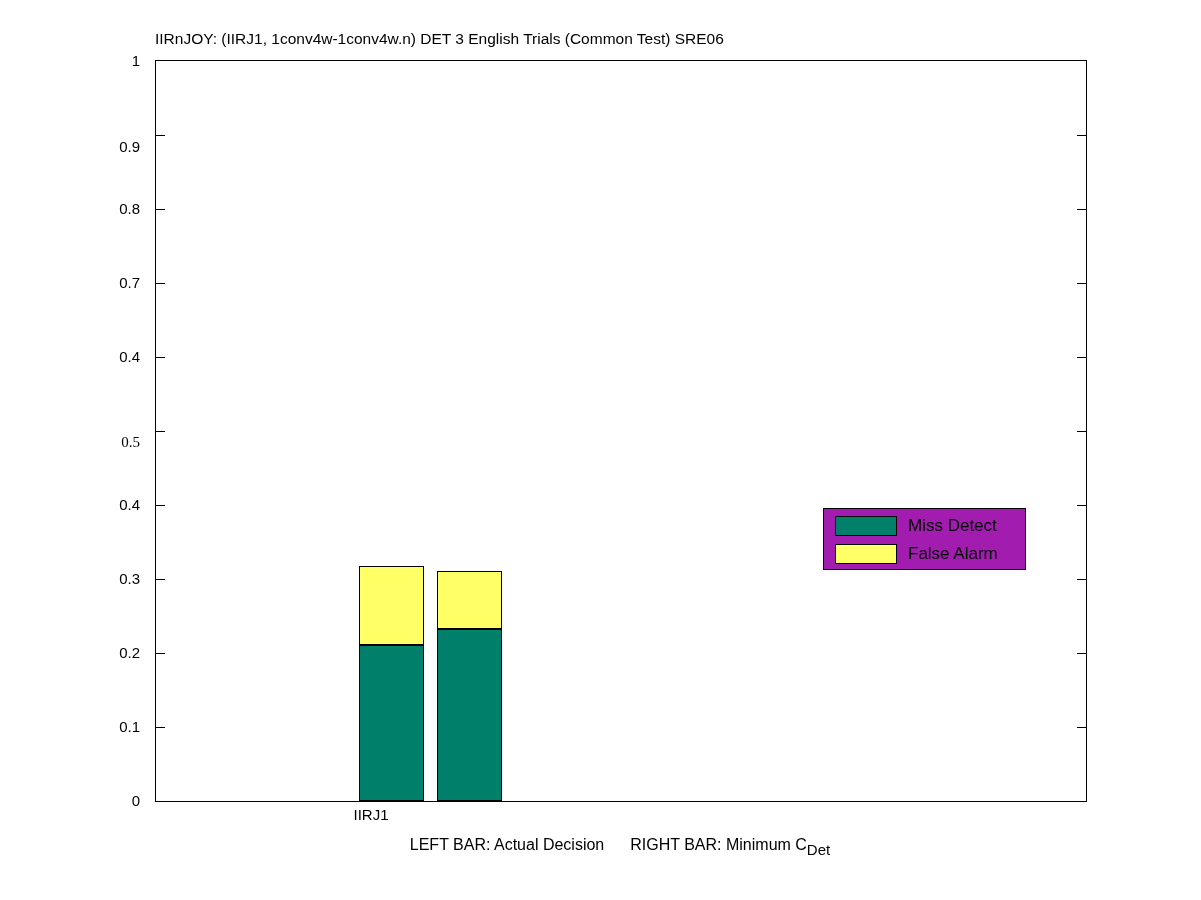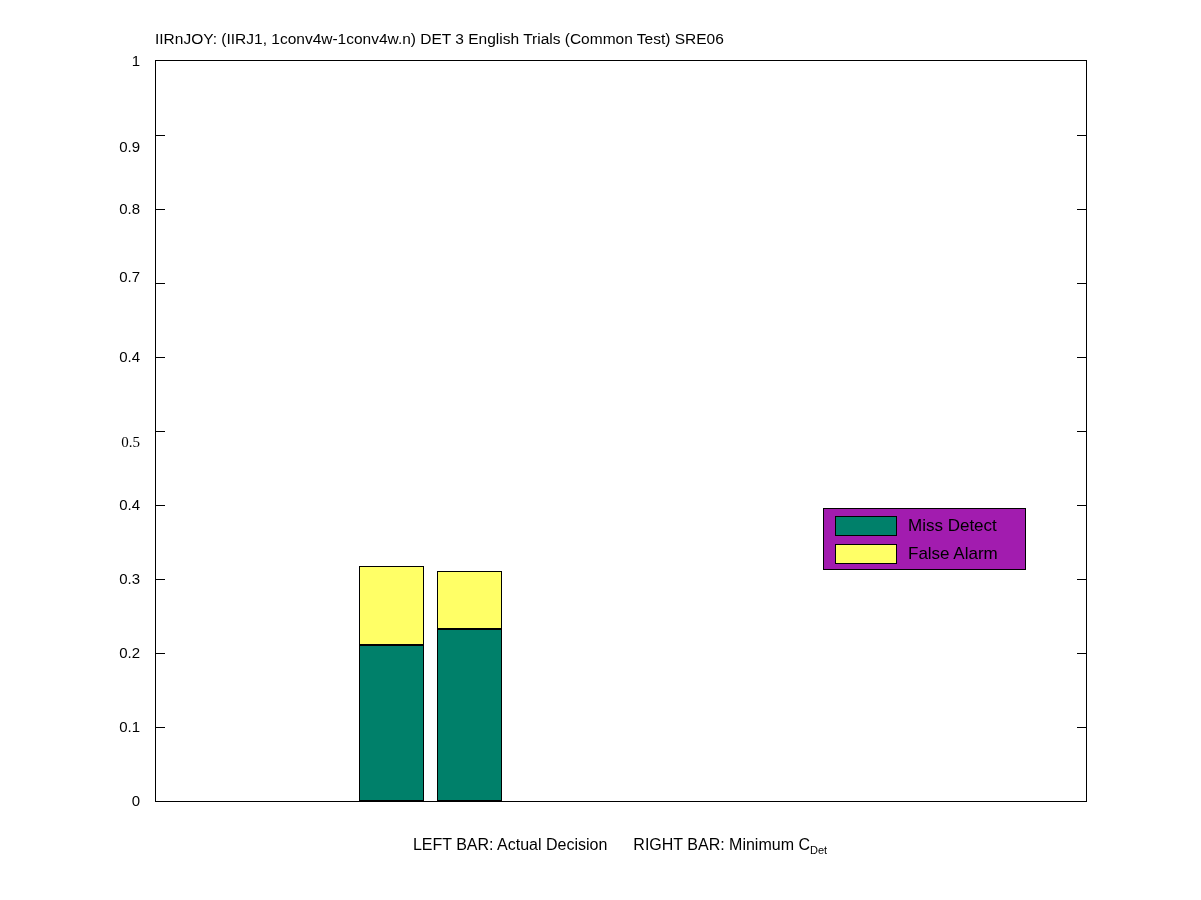--- a/index.html
+++ b/index.html
@@ -151,41 +151,41 @@
     width: 930px;
     text-align: center;
     font-size: 16px;
     white-space: nowrap;
   }
   #xlabel .gap {
     display: inline-block;
     width: 26px;
   }
   #xlabel sub {
-    font-size: 11px;
+    font-size: 15px;
     vertical-align: -0.35em;
     letter-spacing: 0;
   }
 </style>
 </head>
 <body>
 
 <div id="figure">
 
   <div id="chart-title-inner">IIRnJOY: (IIRJ1, 1conv4w-1conv4w.n) DET 3 English Trials (Common Test) SRE06</div>
 
   <div id="ytick-labels">
       <div class="ytick-label" style="top: 740px;">0</div>
       <div class="ytick-label" style="top: 666px;">0.1</div>
       <div class="ytick-label" style="top: 592px;">0.2</div>
       <div class="ytick-label" style="top: 518px;">0.3</div>
       <div class="ytick-label" style="top: 444px;">0.4</div>
       <div class="ytick-label" style="top: 382px; font-family: Liberation Serif, serif;">0.5</div>
       <div class="ytick-label" style="top: 296px;">0.4</div>
-      <div class="ytick-label" style="top: 216px; margin-left: 8px;">0.7</div>
+      <div class="ytick-label" style="top: 222px; margin-left: 8px;">0.7</div>
       <div class="ytick-label" style="top: 148px;">0.8</div>
       <div class="ytick-label" style="top: 86px;">0.9</div>
       <div class="ytick-label" style="top: 0px;">1</div>
     </div>
 
   <div id="plot-area">
 
   <div class="ytick-mark" style="top: 738.4px; border-top: none;"></div>
       <div class="ytick-mark" style="top: 666px;"></div>
       <div class="ytick-mark right" style="top: 666px;"></div>
@@ -209,20 +209,23 @@
       <div class="bar" style="left: 202.507px; width: 65.007px; height: 234.58px;">
         <div class="bar-seg" style="bottom: 0px; height: 156.14px; background: rgb(0, 128, 106);"></div>
         <div class="bar-seg" style="bottom: 156.14px; height: 78.44px; background: rgb(255, 255, 102);"></div>
       </div>
       <div class="bar" style="left: 280.534px; width: 65.007px; height: 230.14px;">
         <div class="bar-seg" style="bottom: 0px; height: 171.68px; background: rgb(0, 128, 106);"></div>
         <div class="bar-seg" style="bottom: 171.68px; height: 58.46px; background: rgb(255, 255, 102);"></div>
       </div>
     </div>
 
+  <div id="xtick-labels">
+      <div class="xtick-label" style="left: 216.024px;">IIRJ1</div>
+    </div>
 
   <div id="legend">
     <div class="legend-row" style="top:3px;">
       <span class="legend-swatch" style="background: rgb(0, 128, 106);"></span>
       <span class="legend-text">Miss Detect</span>
     </div>
     <div class="legend-row" style="top:31px;">
       <span class="legend-swatch" style="background: rgb(255, 255, 102);"></span>
       <span class="legend-text">False Alarm</span>
     </div>

